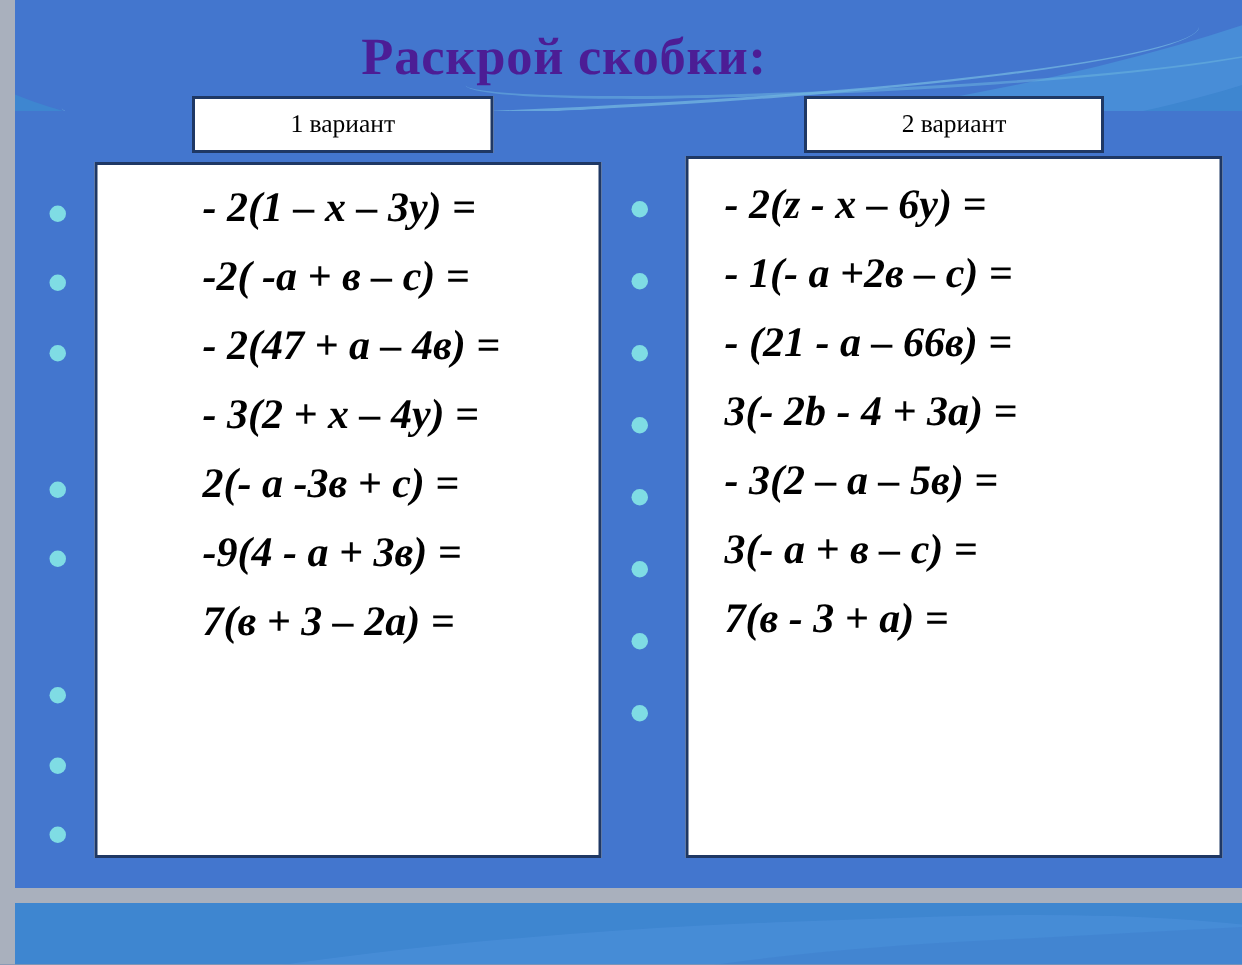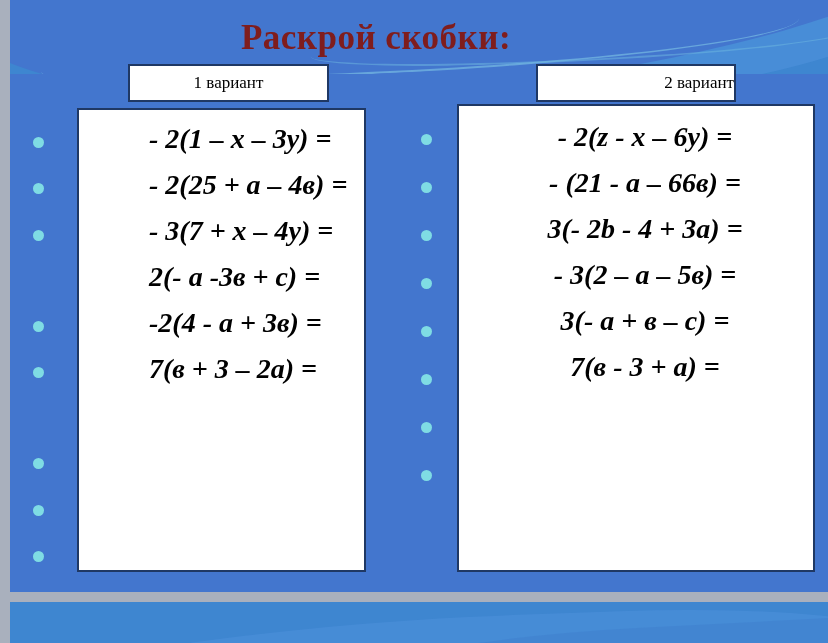--- a/index.html
+++ b/index.html
@@ -124,52 +124,52 @@
     height: 643px;
     background: #a9b0bd;
   }
   
   .title {
     position: absolute;
     left: 0;
     top: 18px;
     width: 752px;
     text-align: center;
-    color: #7f1d1d;
+    color: #4c1d95;
     font-size: 35px;
     font-weight: bold;
     letter-spacing: .5px;
     line-height: 40px;
     z-index: 6;
   }
   
   .variant-box {
     position: absolute;
     background: #ffffff;
     border: 2px solid #1f3864;
     box-sizing: border-box;
     text-align: center;
     font-size: 17px;
     color: #000;
     z-index: 6;
   }
   #variant1 { left: 128px; top: 64px; width: 201px; height: 38px; line-height: 34px; }
-  #variant2 { left: 536px; top: 64px; width: 200px; height: 38px; line-height: 34px; text-align: right; }
+  #variant2 { left: 536px; top: 64px; width: 200px; height: 38px; line-height: 34px; }
 
   
   .content-box {
     position: absolute;
     background: #ffffff;
     border: 2px solid #1f3864;
     box-sizing: border-box;
     z-index: 5;
     overflow: hidden;
   }
-  #box1 { left: 77px; top: 108px; width: 289px; height: 464px; }
-  #box2 { left: 457px; top: 104px; width: 358px; height: 468px; text-align: center; }
+  #box1 { left: 63px; top: 108px; width: 338px; height: 464px; }
+  #box2 { left: 457px; top: 104px; width: 358px; height: 468px; }
 
   .eq-list {
     margin: 0;
     padding: 0;
     list-style: none;
   }
   .eq {
     font-size: 28px;
     font-weight: bold;
     font-style: italic;
@@ -218,31 +218,33 @@
   <div class="gray-left"></div>
 
   <div class="title">Раскрой скобки:</div>
 
   <div class="variant-box" id="variant1">1 вариант</div>
   <div class="variant-box" id="variant2">2 вариант</div>
 
   <div class="content-box" id="box1">
     <ul class="eq-list">
       <li class="eq">- 2(1 – х – 3у) =</li>
-      <li class="eq">- 2(25 + а – 4в) =</li>
-      <li class="eq">- 3(7 + х – 4у) =</li>
+      <li class="eq">-2( -а + в – с) =</li>
+      <li class="eq">- 2(47 + а – 4в) =</li>
+      <li class="eq">- 3(2 + х – 4у) =</li>
       <li class="eq">2(- а -3в + с) =</li>
-      <li class="eq">-2(4 - а + 3в) =</li>
+      <li class="eq">-9(4 - а + 3в) =</li>
       <li class="eq">7(в + 3 – 2а) =</li>
     </ul>
   </div>
 
   <div class="content-box" id="box2">
     <ul class="eq-list">
       <li class="eq">- 2(z - x – 6y) =</li>
+      <li class="eq">- 1(- a +2в – с) =</li>
       <li class="eq">- (21 - а – 66в) =</li>
       <li class="eq">3(- 2b - 4 + 3a) =</li>
       <li class="eq">- 3(2 – а – 5в) =</li>
       <li class="eq">3(- а + в – с) =</li>
       <li class="eq">7(в - 3 + а) =</li>
     </ul>
   </div>
 
   <div id="bullets">
       <div class="bullet col1" style="top: 137px;"></div>

